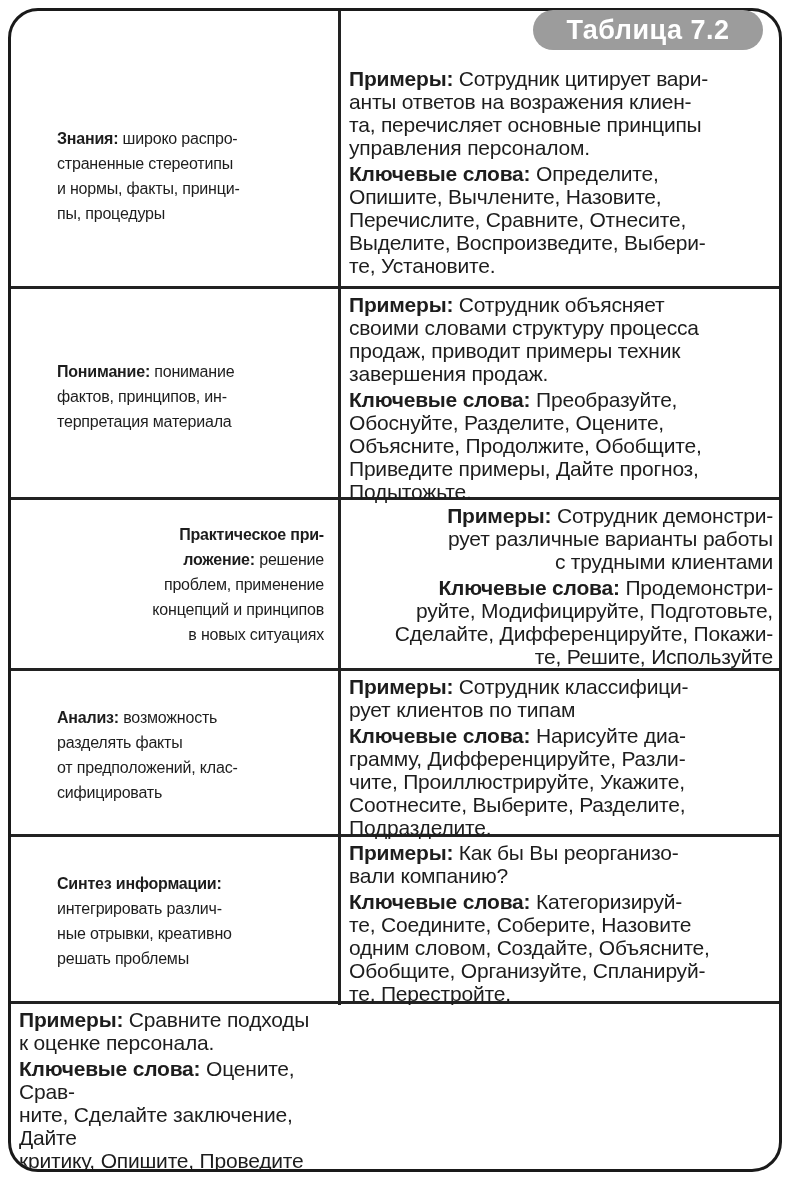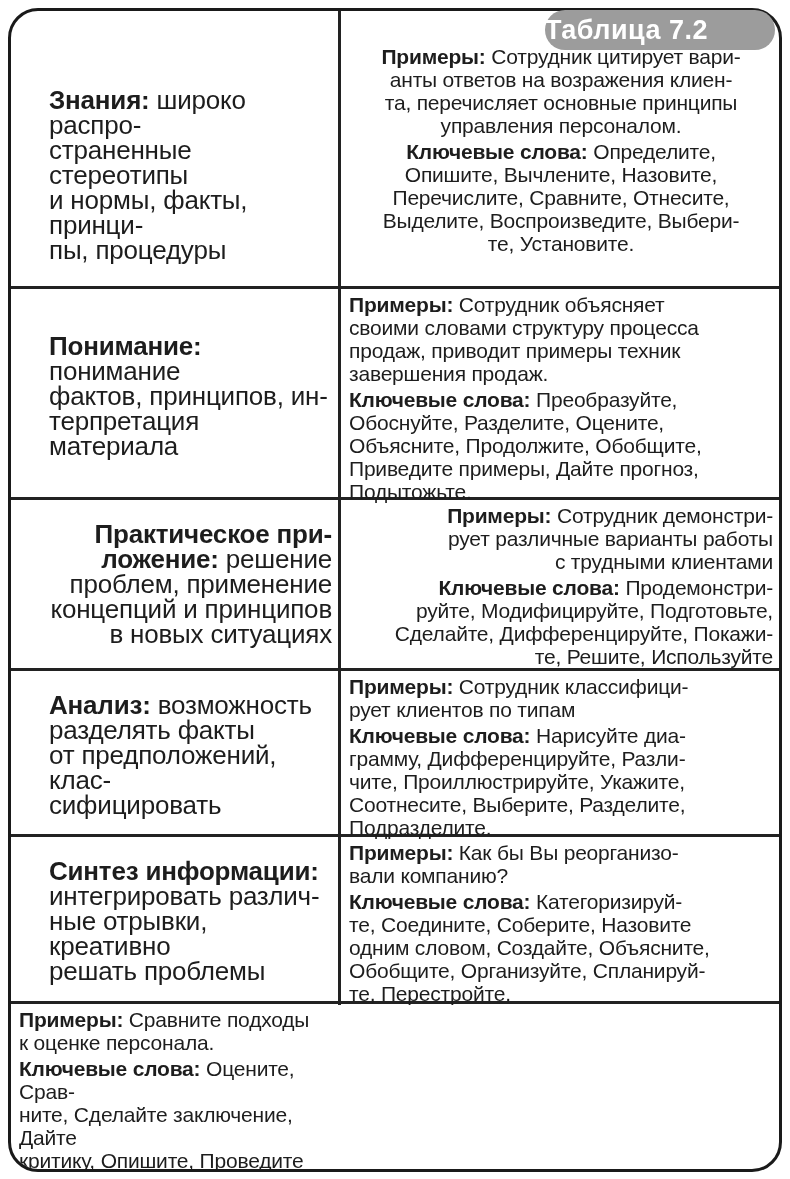--- a/index.html
+++ b/index.html
@@ -18,25 +18,25 @@
     width: 774px; height: 1164px;
     box-sizing: border-box;
     border: 3px solid #1a1a1a;
     border-radius: 30px;
     overflow: hidden;
     background: #ffffff;
   }
 
   .badge {
     position: absolute;
-    top: 10px; right: 15px;
+    top: 10px; right: 27px;
     width: 230px; height: 40px;
     background: #9c9c9c;
     border-radius: 21px;
-    display: flex; align-items: center; 
+    display: flex; align-items: center; justify-content: center;
     color: #ffffff;
     font-weight: bold;
     font-size: 27px;
     letter-spacing: 0.5px;
     z-index: 3;
   }
 
   .row {
     display: grid;
     grid-template-columns: 330px 1fr;
@@ -55,25 +55,25 @@
   .cell-left {
     border-right: 3px solid #222222;
     display: flex; flex-direction: column; justify-content: center;
     padding: 0 6px 0 38px;
   }
   .row:nth-child(1) .cell-left { padding-top: 54px; }
 
   .cell-right {
     padding: 4px 6px 0 8px;
   }
-  .row:nth-child(1) .cell-right { padding-top: 34px; text-align: center; }
+  .row:nth-child(1) .cell-right { padding-top: 56px; }
 
   .term {
-    margin: 0;
-    font-size: 26px;
+    margin: 8px;
+    font-size: 16px;
     line-height: 25px;
     letter-spacing: -0.2px;
     white-space: pre-line;
   }
   .para {
     margin: 0 0 3px 0;
     font-size: 21px;
     line-height: 23px;
     letter-spacing: -0.2px;
     white-space: pre-line;

